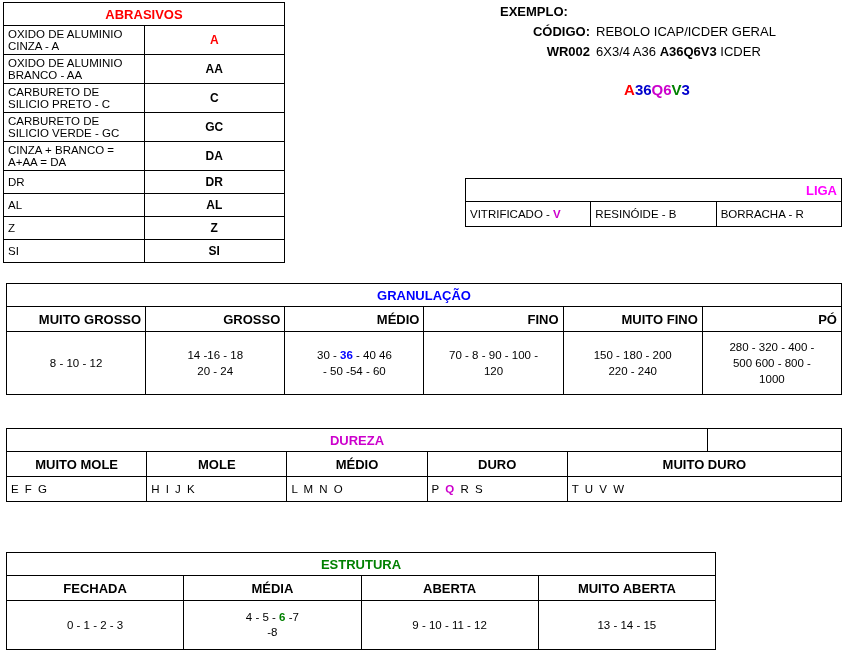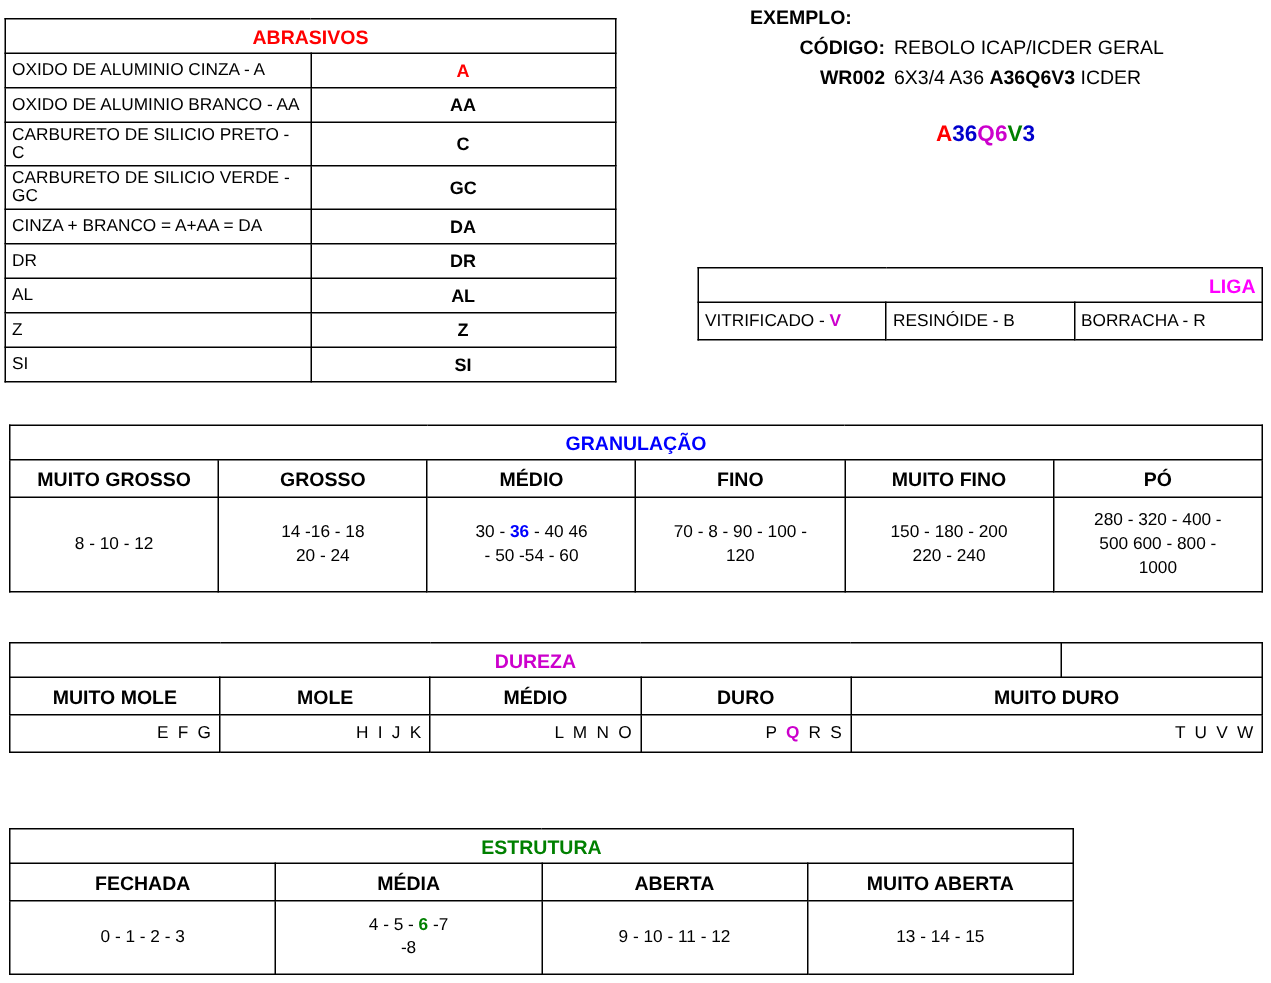--- a/index.html
+++ b/index.html
@@ -25,22 +25,22 @@
     padding: 2px 4px;
     font-size: 12px;
     vertical-align: middle;
   }
   .b { font-weight: bold; }
 
   
   #abrasivos-table {
     position: absolute;
     left: 3px;
-    top: 12px;
-    width: 408px;
+    top: 2px;
+    width: 282px;
   }
   #abrasivos-table td { height: 18px; }
   #abrasivos-table .hdr {
     text-align: center;
     font-weight: bold;
     color: #ff0000;
     font-size: 13px;
   }
   #abrasivos-table .name { text-align: left; font-size: 11.5px; }
   #abrasivos-table .code {
@@ -119,21 +119,21 @@
     padding-left: 41px;
   }
   #granulacao-table .hdr {
     text-align: center;
     font-weight: bold;
     color: #0000ff;
     font-size: 13px;
     height: 18px;
   }
   #granulacao-table .sub {
-    text-align: center;
+    text-align: right;
     font-weight: bold;
     font-size: 13px;
     height: 20px;
   }
   #granulacao-table .val {
     text-align: center;
     font-size: 11.5px;
     height: 58px;
     line-height: 16px;
   }
@@ -154,21 +154,21 @@
   }
   #dureza-table .blank { border: 1px solid #000; }
   #dureza-table .sub {
     text-align: center;
     font-weight: bold;
     font-size: 13px;
     height: 20px;
     margin-top: 44px;
   }
   #dureza-table .val {
-    text-align: right;
+    text-align: left;
     font-size: 11.5px;
     height: 20px;
     letter-spacing: 1.5px;
   }
 
   
   #estrutura-table {
     position: absolute;
     left: 6px;
     top: 552px;

